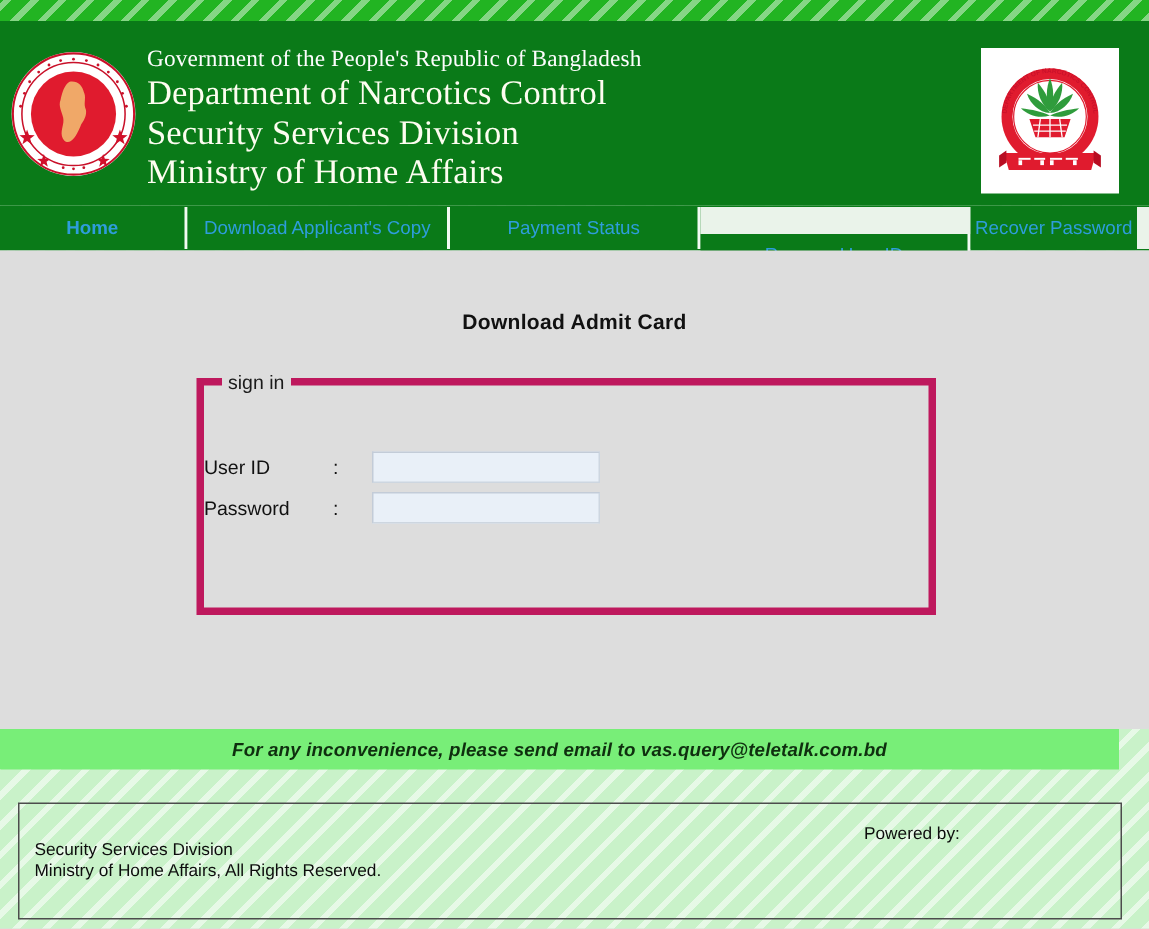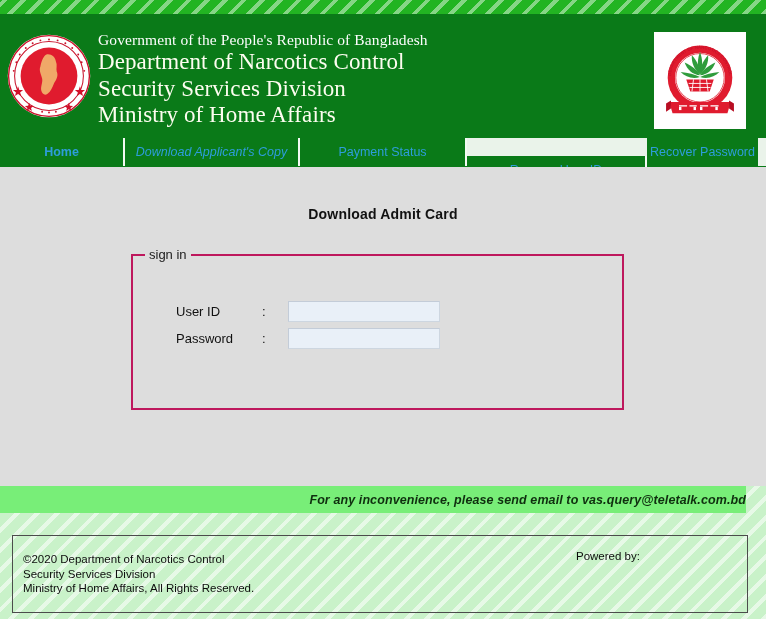--- a/index.html
+++ b/index.html
@@ -101,21 +101,21 @@
     justify-content: center;
     height: 100%;
     text-decoration: none;
     border-right: 2px solid #f2faf2;
     cursor: pointer;
     white-space: nowrap;
   }
   .nav-item:first-child { border-left: 2px solid #f2faf2; }
   .nav-item.active { font-weight: bold; }
   .nav-0 { width: 125px; border-left: none !important; }
-  .nav-1 { width: 175px; font-style: italic; }
+  .nav-1 { width: 175px; }
   .nav-2 { width: 167px; }
   .nav-3 { width: 180px; margin-top: 18px; }
   .nav-4 { width: 111px; border-right: none; }
 
   
   .main {
     background: #dddddd;
     height: 319px;
     padding-top: 0;
     position: relative;
@@ -123,33 +123,32 @@
   .page-title {
     text-align: center;
     font-size: 14px;
     font-weight: bold;
     color: #111111;
     padding-top: 39px;
     letter-spacing: 0.2px;
   }
   .signin-fieldset {
     margin: 25px 142px 0 131px;
-    border: 2px solid #be185d;
+    border: 5px solid #be185d;
     padding: 6px 0 0 0;
     height: 163px;
   }
   .signin-fieldset > legend {
     font-size: 13px;
     color: #1b1b1b;
     padding: 0 4px;
     margin-left: 12px;
   }
   .form-table {
     border-collapse: collapse;
-    margin-left: 43px;
     margin-top: 30px;
   }
   .form-table td {
     padding: 3px 0;
     font-size: 13px;
     color: #111;
     vertical-align: middle;
   }
   .lbl-cell { width: 84px; }
   .colon-cell { width: 28px; text-align: left; padding-left: 2px !important; }
@@ -178,21 +177,21 @@
     margin-right: 5px;
   }
 
   
   .email-bar {
     width: 746px;
     height: 27px;
     background: #78ee78;
     display: flex;
     align-items: center;
-    justify-content: flex-end;
+    justify-content: center;
   }
   .email-bar span {
     font-size: 12.5px;
     font-weight: bold;
     font-style: italic;
     color: #0f2f0f;
     letter-spacing: 0.1px;
   }
 
   
@@ -356,18 +355,17 @@
 </div>
 
 <div class="email-bar">
   <span>For any inconvenience, please send email to vas.query@teletalk.com.bd</span>
 </div>
 
 <div class="footer-spacer"></div>
 
 <div class="footer-box">
   <div class="copyright">
-    <div>©2020 Department of Narcotics Control</div>
     <div>Security Services Division</div>
     <div>Ministry of Home Affairs, All Rights Reserved.</div>
   </div>
   <div class="powered-by">Powered by:</div>
 </div>
 
 </body></html>

